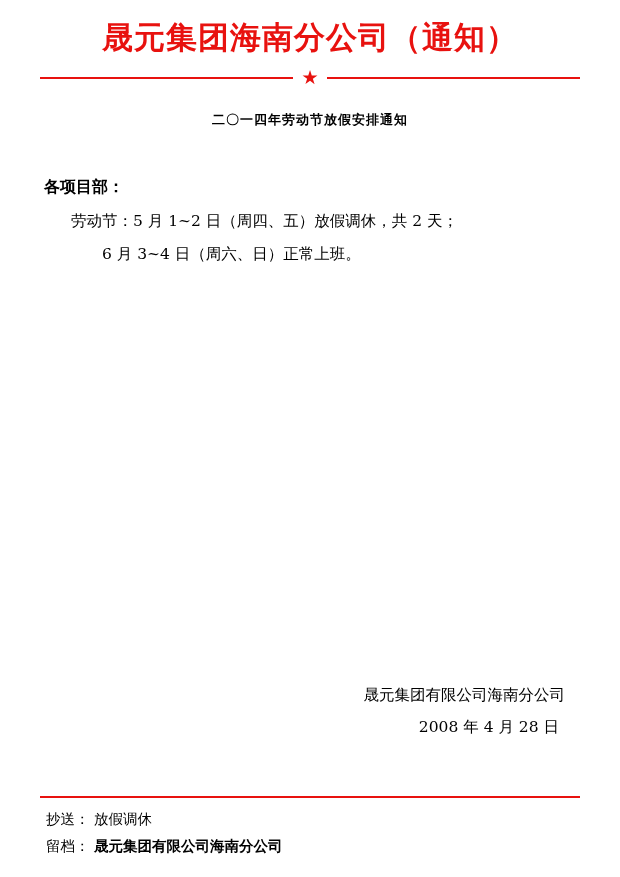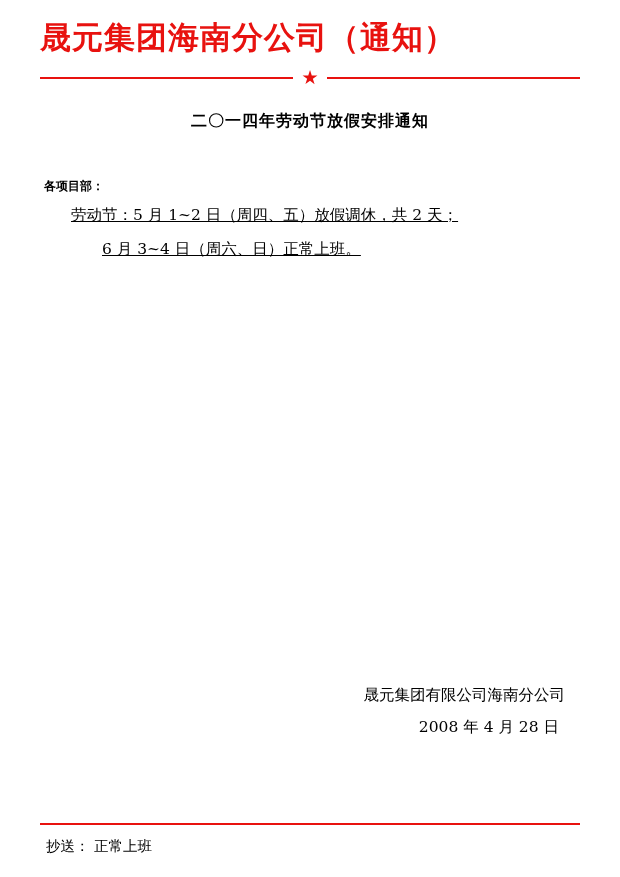--- a/index.html
+++ b/index.html
@@ -20,20 +20,21 @@
     height: 877px;
     box-sizing: border-box;
     padding: 0 40px;
   }
 
   
   .doc-header {
     padding-top: 18px;
   }
   .doc-title-red {
+    text-align: center;
     color: #e8120f;
     font-size: 31px;
     font-weight: bold;
     letter-spacing: 1px;
     line-height: 1.25;
     font-family: "DejaVu Serif", "Liberation Serif", serif;
   }
   .rule-with-star {
     position: relative;
     height: 22px;
@@ -60,47 +61,46 @@
     top: -1px;
     transform: translateX(-50%);
     color: #e8120f;
     font-size: 17px;
     line-height: 22px;
   }
 
   
   .doc-subject {
     text-align: center;
-    font-size: 16px;
+    font-size: 13px;
     font-weight: bold;
     margin-top: 22px;
     letter-spacing: 1px;
   }
 
   
   .doc-body {
     margin-top: 42px;
     font-size: 15.5px;
     line-height: 2.05;
   }
   .salutation {
     font-weight: bold;
     margin-left: 4px;
-    font-size: 12px;
+    font-size: 16px;
   }
   .para {
     margin-top: 10px;
     text-align: justify;
     text-justify: inter-ideograph;
     text-indent: 2em;
   }
   .sub-line {
     text-indent: 2em;
     margin-top: 2px;
-    text-decoration: underline;
   }
   .sub-line.indent-more {
     text-indent: 4em;
   }
 
   
   .signature {
     position: absolute;
     right: 55px;
     bottom: 133px;
@@ -162,17 +162,21 @@
 
   <div class="signature">
     <div class="sig-company">晟元集团有限公司海南分公司</div>
     <div class="sig-date">2008 年 4 月 28 日</div>
   </div>
 
   <div class="doc-footer">
     <div class="footer-rule"></div>
     <div class="footer-line">
       <span class="f-label">抄送：</span>
-      <span class="f-value">正常上班</span>
+      <span class="f-value">放假调休</span>
+    </div>
+    <div class="footer-line bold-val">
+      <span class="f-label">留档：</span>
+      <span class="f-value">晟元集团有限公司海南分公司</span>
     </div>
   </div>
 
 </div>
 
 </body></html>

